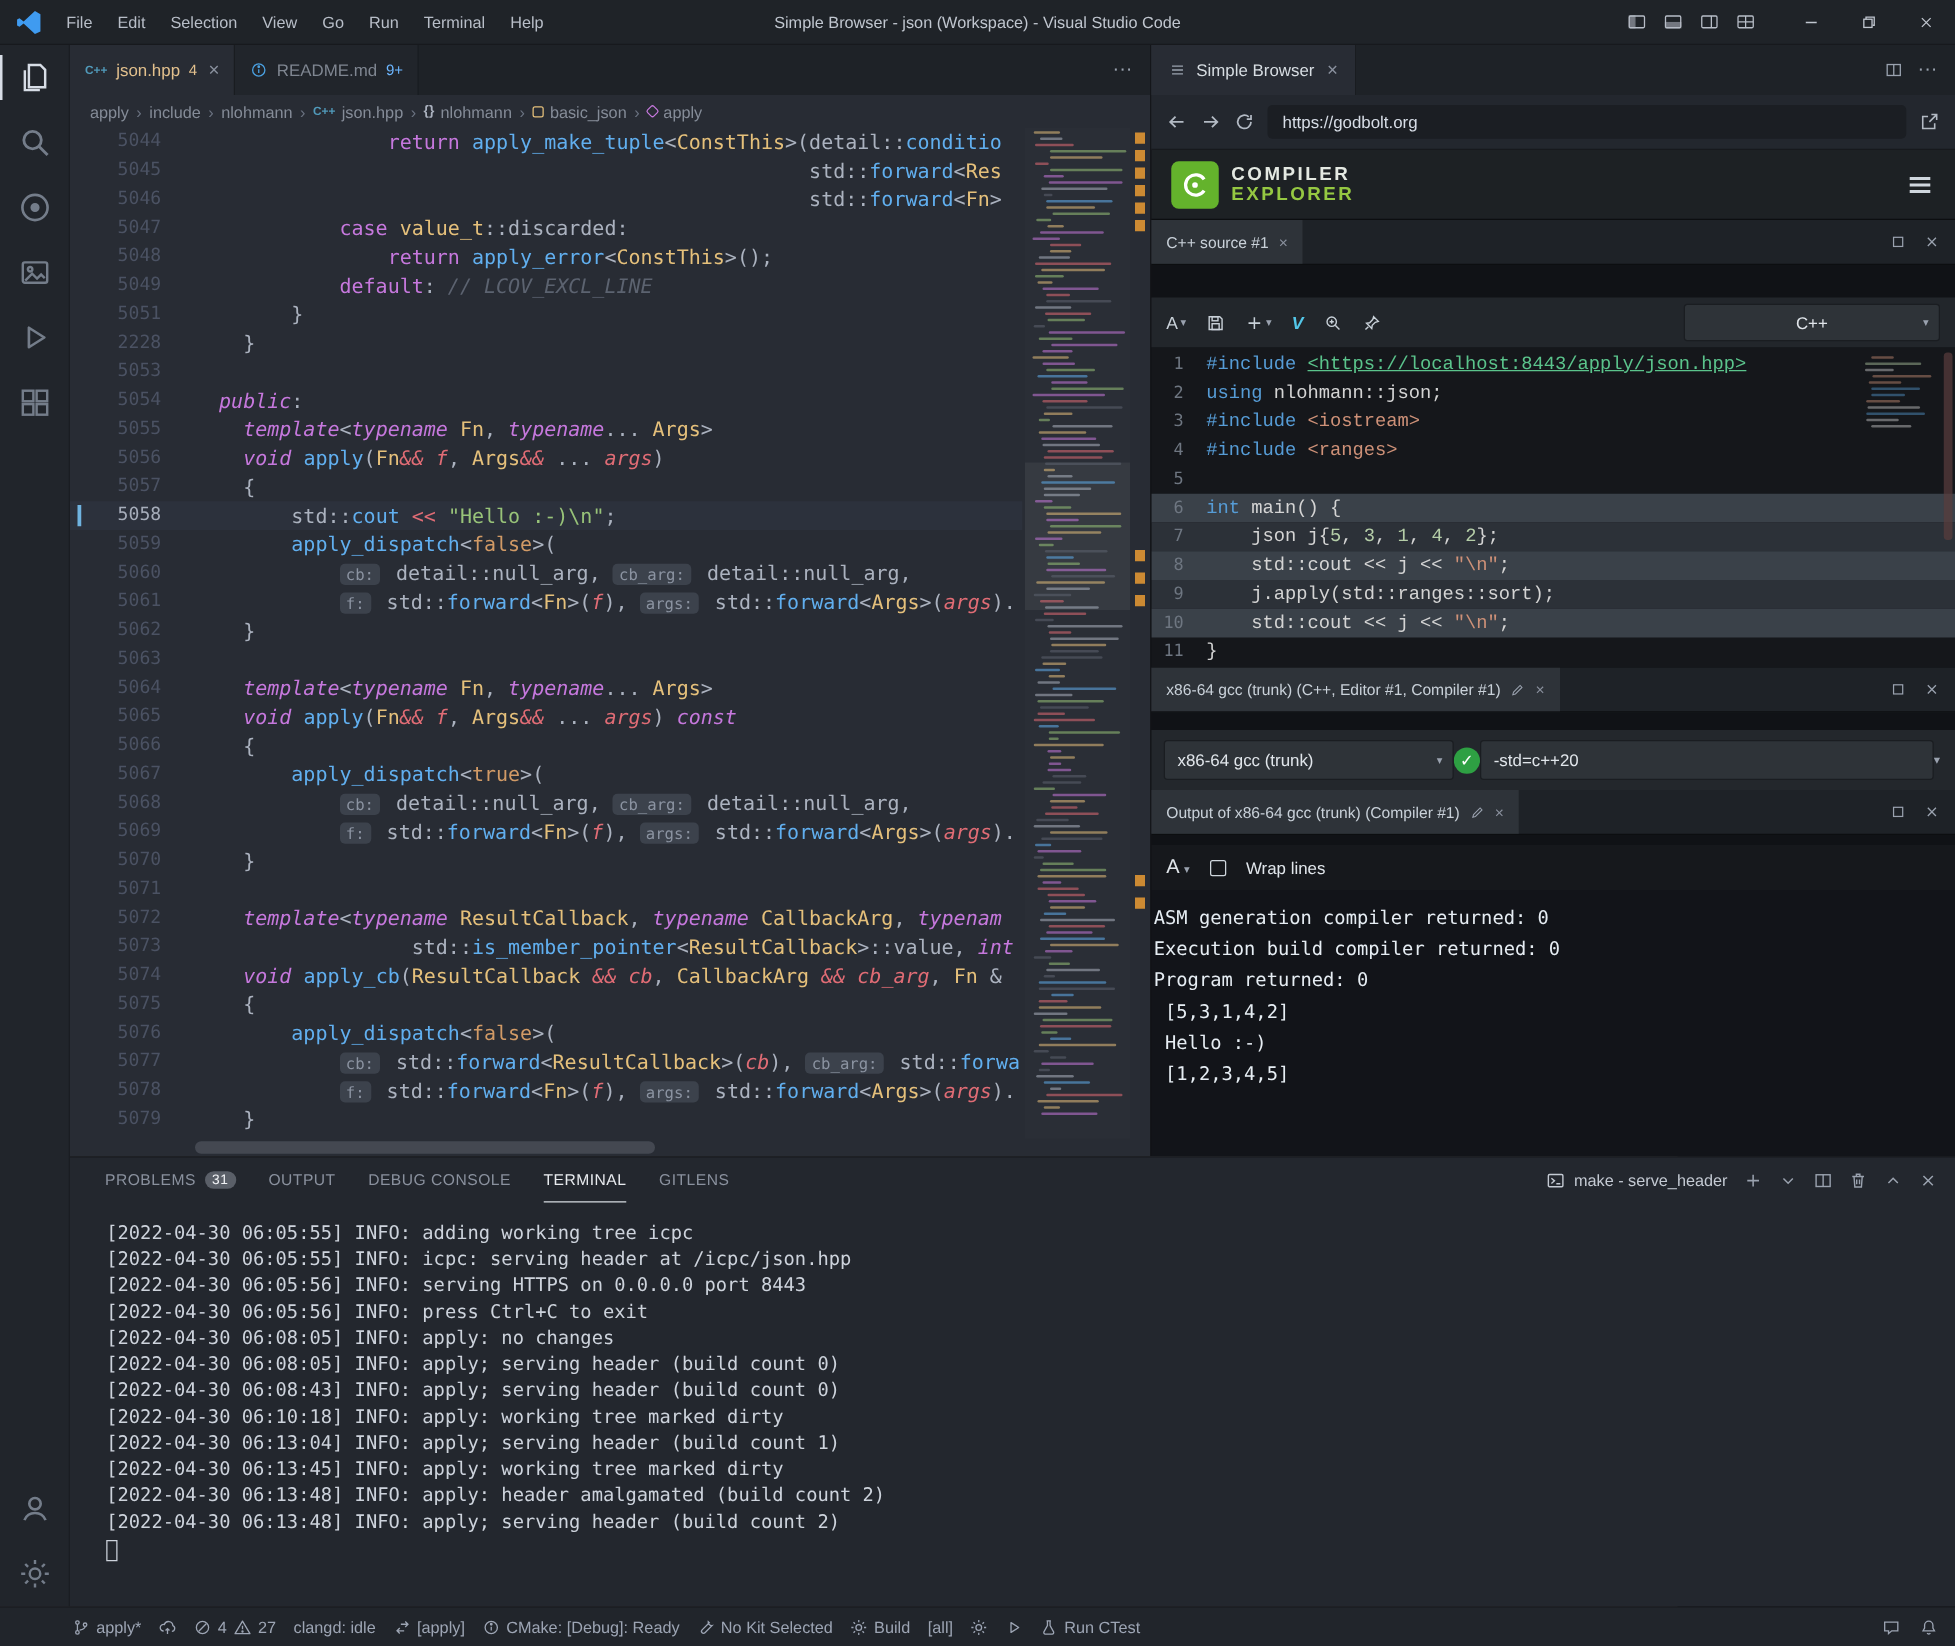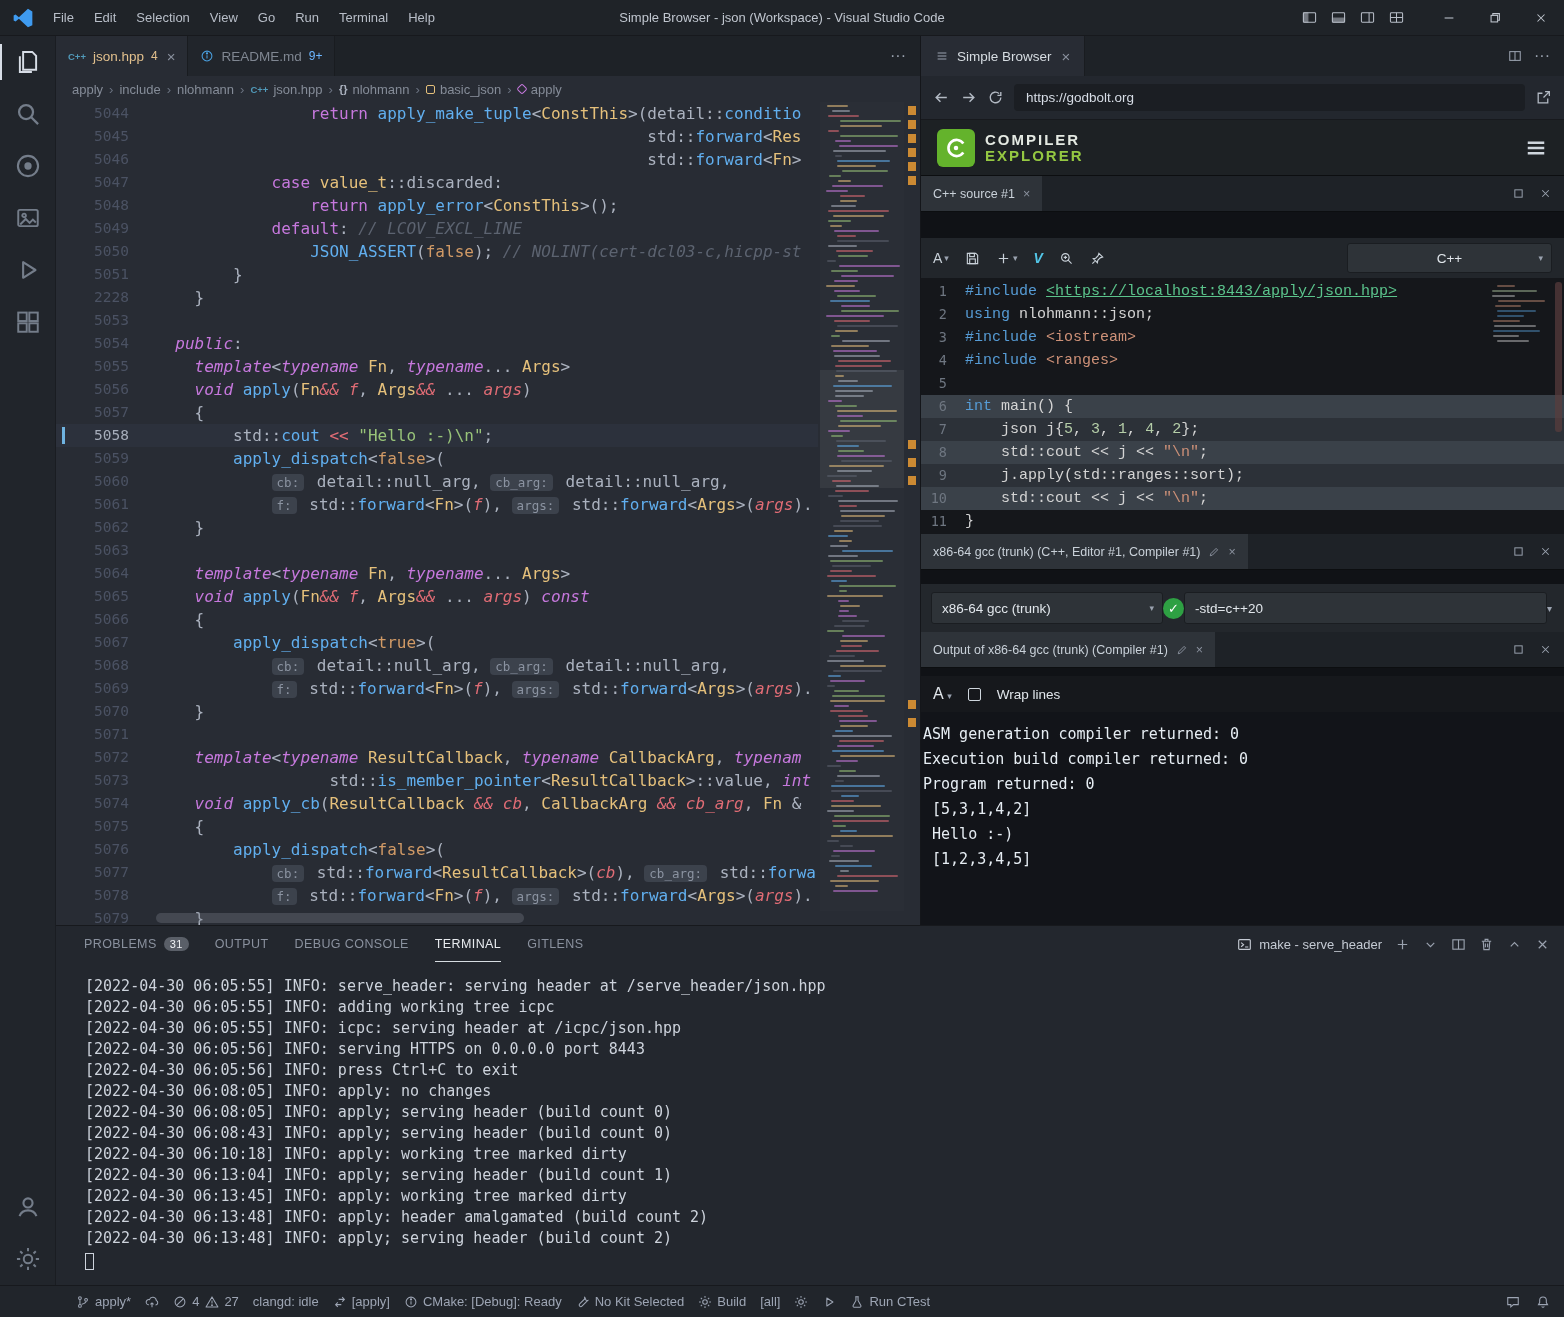--- a/index.html
+++ b/index.html
@@ -148,21 +148,21 @@
   .panel-actions{margin-left:auto;display:flex;align-items:center;gap:13px;color:#9aa2af}
   .panel-actions .ic svg{width:15px;height:15px}
   .term-select{display:flex;align-items:center;gap:7px;font-size:13px;color:#c4cad3}
   .terminal{position:absolute;left:0;top:36px;right:0;bottom:0;padding:14px 0 0 29px;overflow:hidden}
   .term-line{font-family:"DejaVu Sans Mono",monospace;font-size:15px;line-height:21px;color:#cdd3dc;white-space:pre}
   .term-cursor{display:inline-block;width:9px;height:17px;border:1px solid #cdd3dc;margin-top:4px}
 
   
   .statusbar{position:absolute;left:0;top:1285px;width:1564px;height:32px;background:#21252b;
     border-top:1px solid #17191d;display:flex;align-items:center;font-size:13px;color:#9da5b4}
-  .sb-left{display:flex;align-items:center;gap:14px;padding-left:76px}
+  .sb-left{display:flex;align-items:center;gap:14px;padding-left:58px}
   .sb-right{margin-left:auto;display:flex;align-items:center;gap:16px;padding-right:14px}
   .sb-item{display:flex;align-items:center;gap:5px;white-space:nowrap}
   .sb-item.tight{margin-left:-8px}
 </style>
 </head>
 <body>
 
 <div id="app">
 
   <div class="titlebar">
@@ -358,21 +358,20 @@
         </span>
       </div>
     <div class="code-area">
       <div class="code-lines">
           <div class="code-line"><span class="ln">5044</span><span class="lt"><span class="tk-d">                </span><span class="tk-k">return</span><span class="tk-d"> </span><span class="tk-f">apply_make_tuple</span><span class="tk-d">&lt;</span><span class="tk-t">ConstThis</span><span class="tk-d">&gt;(</span><span class="tk-d">detail::</span><span class="tk-f">conditio</span></span></div>
           <div class="code-line"><span class="ln">5045</span><span class="lt"><span class="tk-d">                                                   </span><span class="tk-d">std::</span><span class="tk-f">forward</span><span class="tk-d">&lt;</span><span class="tk-t">Res</span></span></div>
           <div class="code-line"><span class="ln">5046</span><span class="lt"><span class="tk-d">                                                   </span><span class="tk-d">std::</span><span class="tk-f">forward</span><span class="tk-d">&lt;</span><span class="tk-t">Fn</span><span class="tk-d">&gt;</span></span></div>
           <div class="code-line"><span class="ln">5047</span><span class="lt"><span class="tk-d">            </span><span class="tk-k">case</span><span class="tk-d"> </span><span class="tk-t">value_t</span><span class="tk-d">::discarded:</span></span></div>
           <div class="code-line"><span class="ln">5048</span><span class="lt"><span class="tk-d">                </span><span class="tk-k">return</span><span class="tk-d"> </span><span class="tk-f">apply_error</span><span class="tk-d">&lt;</span><span class="tk-t">ConstThis</span><span class="tk-d">&gt;();</span></span></div>
           <div class="code-line"><span class="ln">5049</span><span class="lt"><span class="tk-d">            </span><span class="tk-k">default</span><span class="tk-d">: </span><span class="tk-c">// LCOV_EXCL_LINE</span></span></div>
-          <div class="code-line"><span class="ln">5050</span><span class="lt"><span class="tk-d">                </span><span class="tk-f">JSON_ASSERT</span><span class="tk-d">(</span><span class="tk-n">false</span><span class="tk-d">); </span><span class="tk-c">// NOLINT(cert-dcl03-c,hicpp-st</span></span></div>
           <div class="code-line"><span class="ln">5051</span><span class="lt"><span class="tk-d">        }</span></span></div>
           <div class="code-line"><span class="ln">2228</span><span class="lt"><span class="tk-d">    }</span></span></div>
           <div class="code-line"><span class="ln">5053</span><span class="lt"></span></div>
           <div class="code-line"><span class="ln">5054</span><span class="lt"><span class="tk-d">  </span><span class="tk-ki">public</span><span class="tk-d">:</span></span></div>
           <div class="code-line"><span class="ln">5055</span><span class="lt"><span class="tk-d">    </span><span class="tk-ki">template</span><span class="tk-d">&lt;</span><span class="tk-ki">typename</span><span class="tk-d"> </span><span class="tk-t">Fn</span><span class="tk-d">, </span><span class="tk-ki">typename</span><span class="tk-d">... </span><span class="tk-t">Args</span><span class="tk-d">&gt;</span></span></div>
           <div class="code-line"><span class="ln">5056</span><span class="lt"><span class="tk-d">    </span><span class="tk-ki">void</span><span class="tk-d"> </span><span class="tk-f">apply</span><span class="tk-d">(</span><span class="tk-t">Fn</span><span class="tk-v">&amp;&amp;</span><span class="tk-d"> </span><span class="tk-v">f</span><span class="tk-d">, </span><span class="tk-t">Args</span><span class="tk-v">&amp;&amp;</span><span class="tk-d"> ... </span><span class="tk-v">args</span><span class="tk-d">)</span></span></div>
           <div class="code-line"><span class="ln">5057</span><span class="lt"><span class="tk-d">    {</span></span></div>
           <div class="code-line current"><span class="ln">5058</span><span class="lt"><span class="tk-d">        std::</span><span class="tk-f">cout</span><span class="tk-d"> </span><span class="tk-v">&lt;&lt;</span><span class="tk-d"> </span><span class="tk-s">"Hello :-)\n"</span><span class="tk-d">;</span></span></div>
           <div class="code-line"><span class="ln">5059</span><span class="lt"><span class="tk-d">        </span><span class="tk-f">apply_dispatch</span><span class="tk-d">&lt;</span><span class="tk-n">false</span><span class="tk-d">&gt;(</span></span></div>
           <div class="code-line"><span class="ln">5060</span><span class="lt"><span class="tk-d">            </span><span class="tk-i">cb:</span><span class="tk-d"> detail::null_arg, </span><span class="tk-i">cb_arg:</span><span class="tk-d"> detail::null_arg,</span></span></div>
@@ -863,21 +862,20 @@
           </span>
         <span class="ic">
             <svg viewBox="0 0 16 16" fill="none" stroke="currentColor" stroke-width="1.3">
               <path d="M4 4l8 8M12 4l-8 8"></path>
             </svg>
           </span>
       </div>
     </div>
     <div class="terminal">
       <div>
-          <div class="term-line">[2022-04-30 06:05:55] INFO: serve_header: serving header at /serve_header/json.hpp</div>
           <div class="term-line">[2022-04-30 06:05:55] INFO: adding working tree icpc</div>
           <div class="term-line">[2022-04-30 06:05:55] INFO: icpc: serving header at /icpc/json.hpp</div>
           <div class="term-line">[2022-04-30 06:05:56] INFO: serving HTTPS on 0.0.0.0 port 8443</div>
           <div class="term-line">[2022-04-30 06:05:56] INFO: press Ctrl+C to exit</div>
           <div class="term-line">[2022-04-30 06:08:05] INFO: apply: no changes</div>
           <div class="term-line">[2022-04-30 06:08:05] INFO: apply; serving header (build count 0)</div>
           <div class="term-line">[2022-04-30 06:08:43] INFO: apply; serving header (build count 0)</div>
           <div class="term-line">[2022-04-30 06:10:18] INFO: apply: working tree marked dirty</div>
           <div class="term-line">[2022-04-30 06:13:04] INFO: apply; serving header (build count 1)</div>
           <div class="term-line">[2022-04-30 06:13:45] INFO: apply: working tree marked dirty</div>

